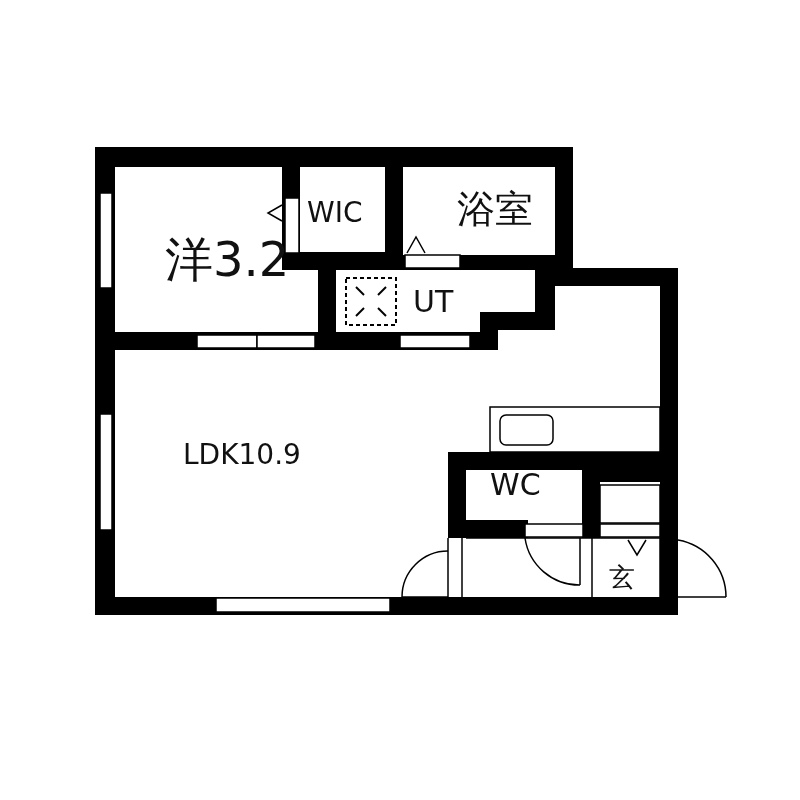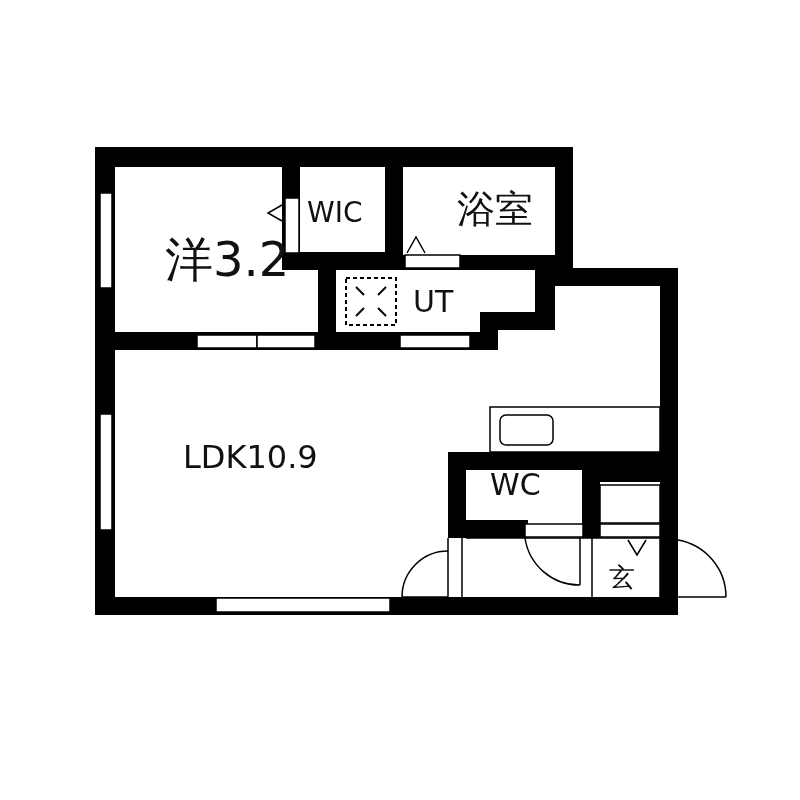--- a/index.html
+++ b/index.html
@@ -103,15 +103,15 @@
     <line x1="386" y1="287" x2="378" y2="295"></line>
     <line x1="356" y1="316" x2="364" y2="308"></line>
     <line x1="386" y1="316" x2="378" y2="308"></line>
   </g>
 </svg>
 
 <div class="label" style="left:126px; top:235px; font-size:48px;margin-left:39px;">洋3.2</div>
 <div class="label" style="left:307px; top:199px; font-size:28px;">WIC</div>
 <div class="label" style="left:433px; top:190px; font-size:38px;margin-left:24px;">浴室</div>
 <div class="label" style="left:413px; top:287px; font-size:30px;">UT</div>
-<div class="label" style="left:183px; top:441px; font-size:32px;">LDK10.9</div>
+<div class="label" style="left:183px; top:441px; font-size:28px;">LDK10.9</div>
 <div class="label" style="left:490px; top:470px; font-size:30px;">WC</div>
 <div class="label" style="left:609px; top:564px; font-size:26px;">玄</div>
 
 </body></html>

